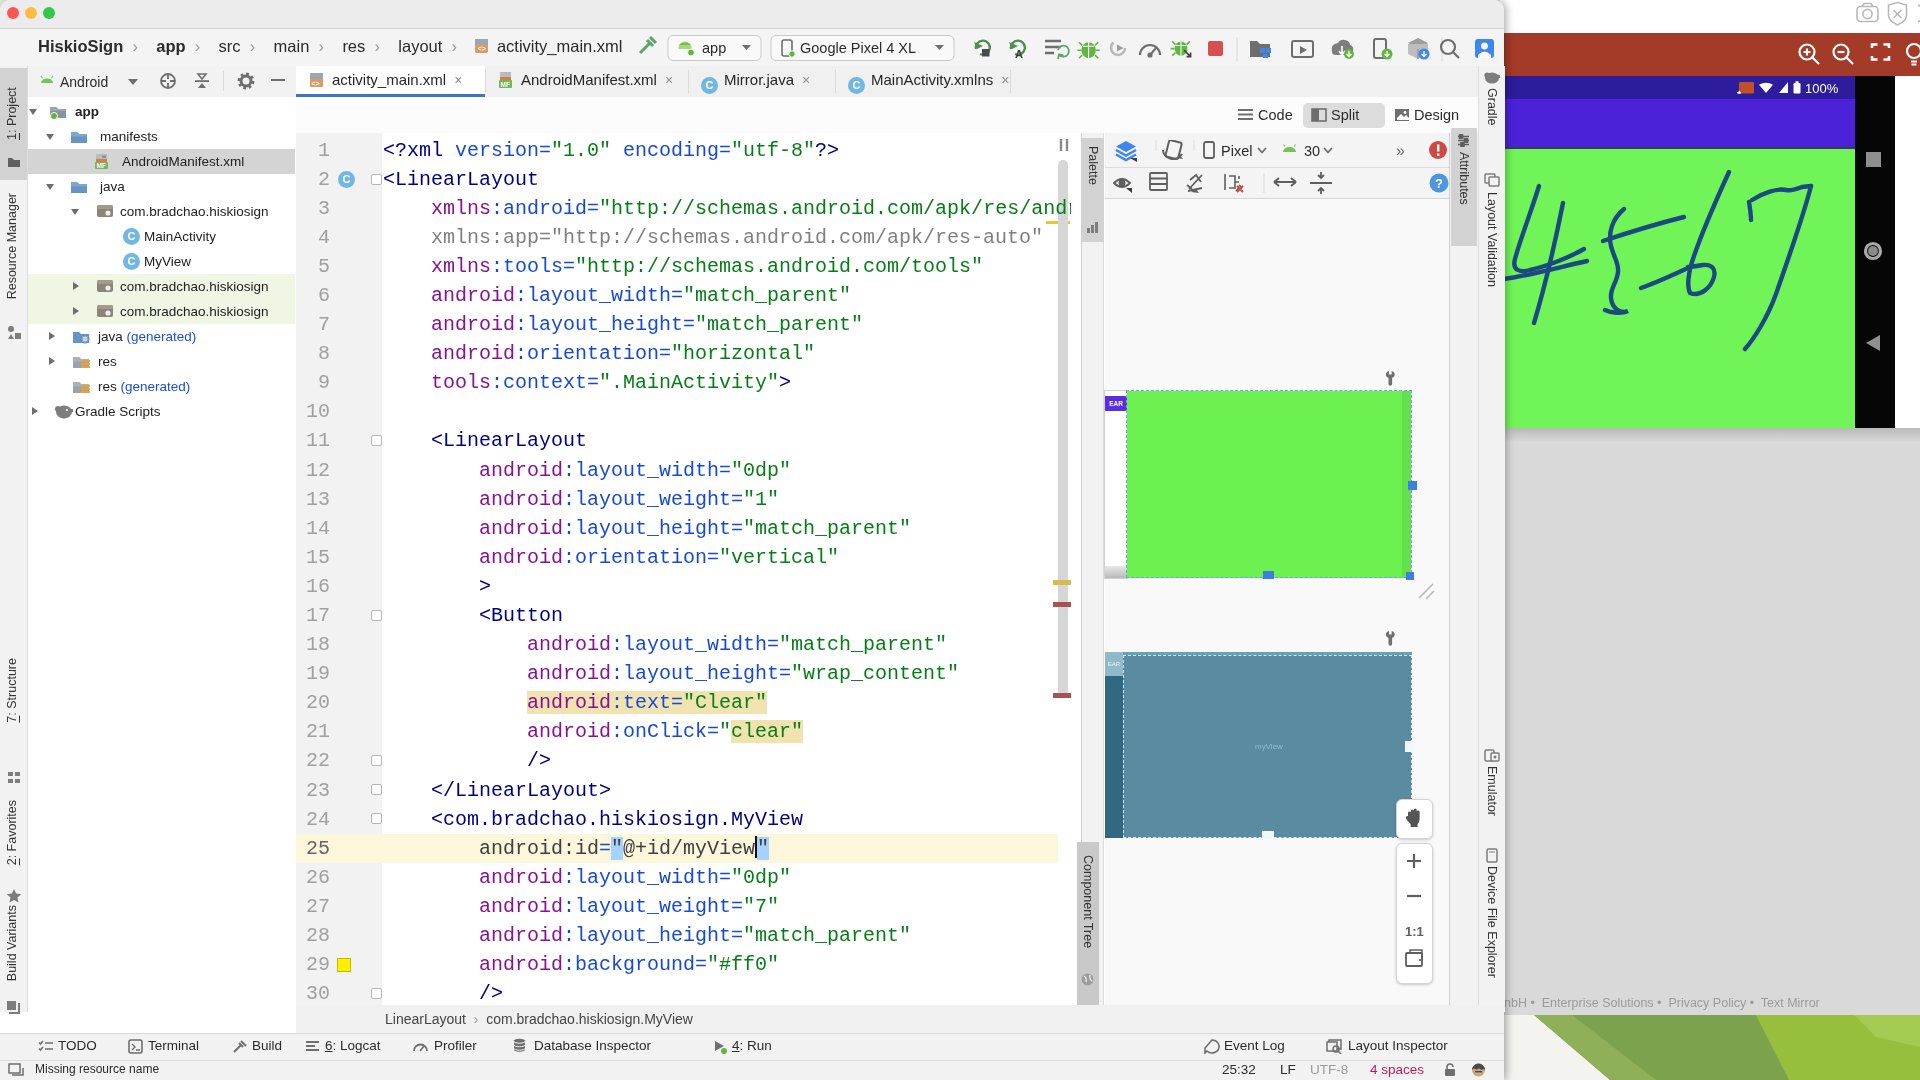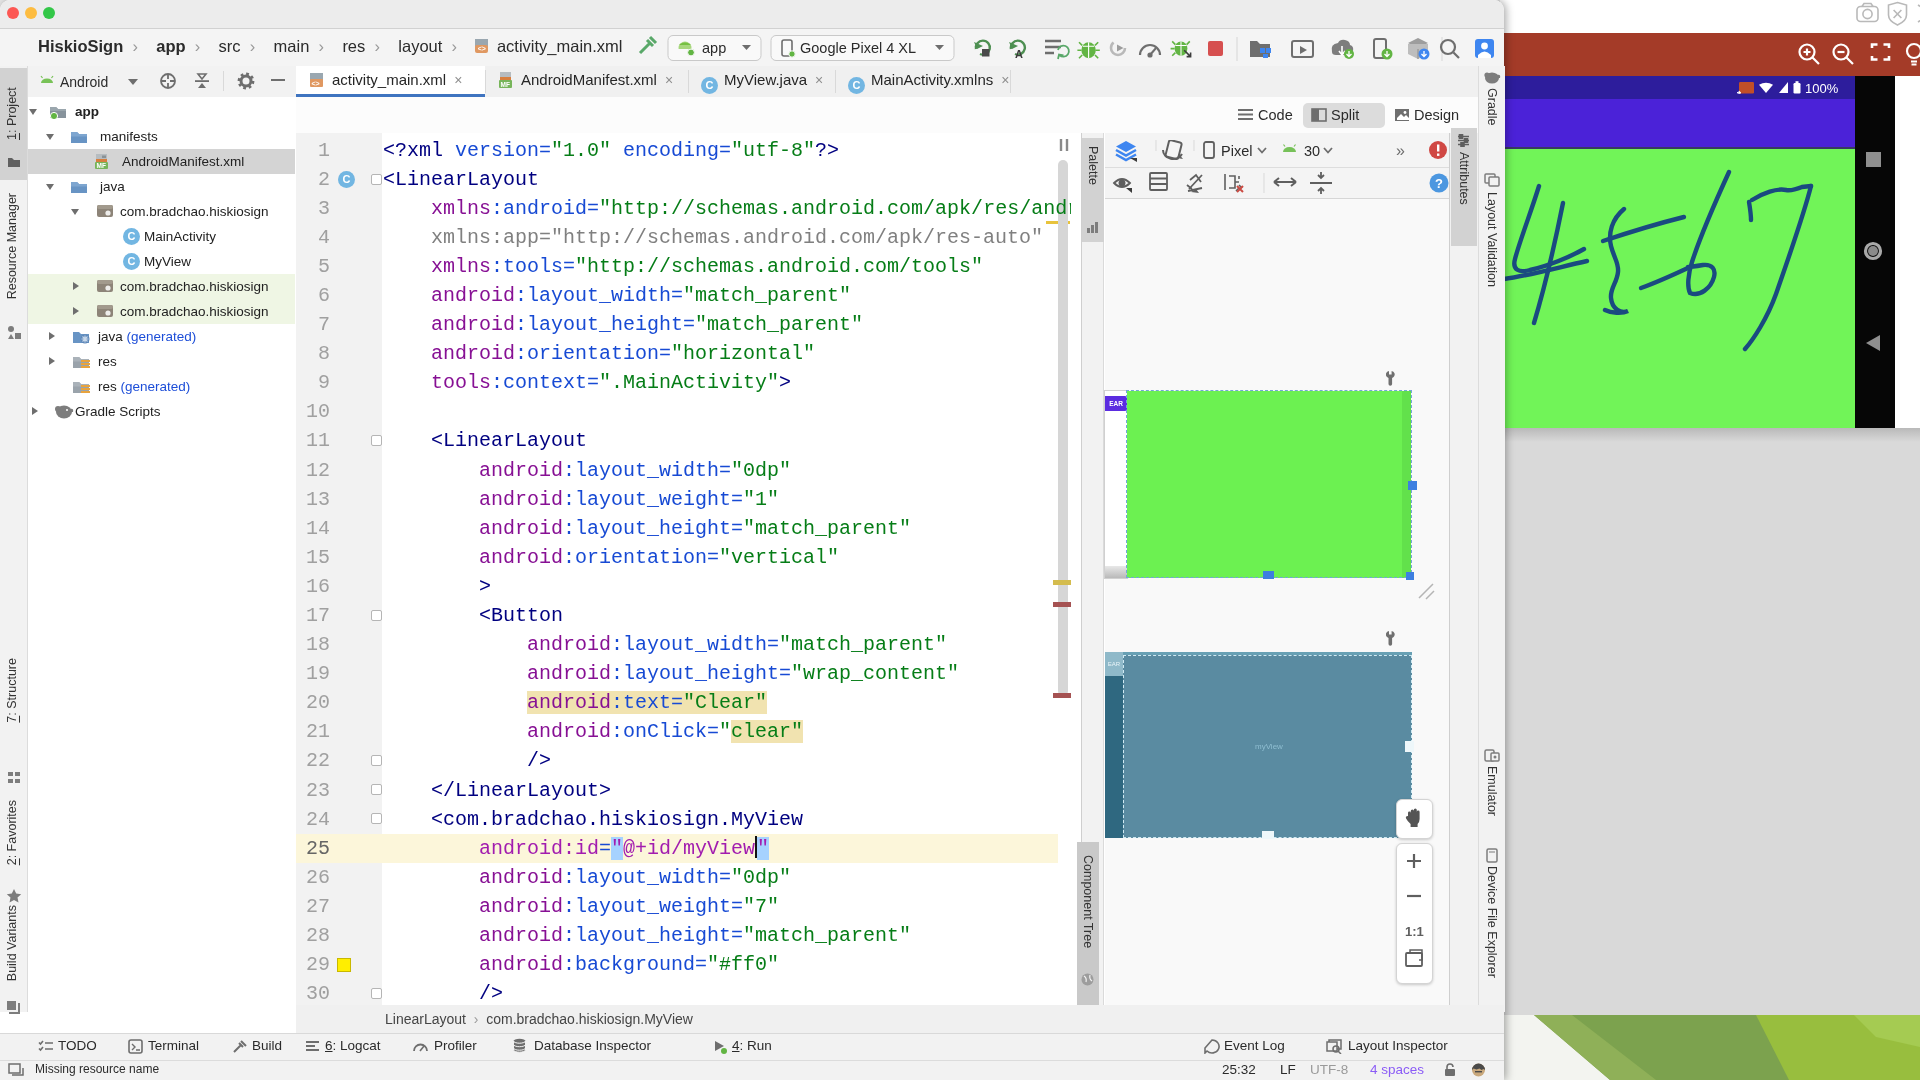--- a/index.html
+++ b/index.html
@@ -24,21 +24,21 @@
 .tab{position:absolute;top:66px;height:28px;line-height:28px;font-size:15px;color:#262626;white-space:nowrap;padding-left:13px;box-sizing:border-box}
 .tab .ficon2{display:inline-block;vertical-align:-3px;margin-right:6px}
 .tab .cicon{margin-right:6px}
 .tab .tl{margin-right:8px}
 .tab .tx{color:#8e8e8e;font-size:14px}
 .k{color:#000080;font-weight:normal}
 .p{color:#871094}
 .a{color:#174ad4}
 .v{color:#067d17}
 .g{color:#808080}
-.r{color:#a21caf}
+.r{color:#404040}
 .hl{background:#f1e3b0}
 .sel{background:#a6d2ff}
 .caret{display:inline-block;width:2px;height:22px;background:#111;vertical-align:-4px}
 .fold{position:absolute;left:371px;width:9px;height:9px;background:#fff;border:1px solid #b5b5b5;border-radius:2px}
 </style>
 </head>
 <body>
 <div id="root">
   <div id="backdrop">
     <div class="ab" style="left:1500px;top:0;width:420px;height:1080px;background:#fff"></div>
@@ -107,20 +107,21 @@
         <path d="M1641,288 C 1655,283 1673,275 1690,267"></path>
         <path d="M1729,172 C 1718,196 1701,234 1692,262 C 1688,274 1687,287 1690,293 C 1700,297 1711,288 1714,277 C 1716,269 1712,264 1703,265 C 1697,266 1691,267 1688,267"></path>
         <path d="M1749,202 C 1750,208 1751,214 1751,220"></path>
         <path d="M1752,200 C 1763,193 1777,188 1786,190 C 1791,191 1797,189 1802,187 L1811,186"></path>
         <path d="M1811,186 C 1806,206 1790,254 1776,294 C 1767,319 1753,340 1745,349"></path>
       </g>
     </svg>
 
     <div class="ab" style="left:1504px;top:428px;width:416px;height:587px;background:#d9d9d9"></div>
     <div class="ab" style="left:1504px;top:428px;width:416px;height:14px;background:linear-gradient(#b9b9b9,#d9d9d9)"></div>
+    <div class="ab" style="left:1504px;top:991px;width:416px;height:24px;color:#9b9b9b;font-size:12.5px;line-height:24px;white-space:nowrap;overflow:hidden">nbH&nbsp;•&nbsp; Enterprise Solutions&nbsp;•&nbsp; Privacy Policy&nbsp;•&nbsp; Text Mirror</div>
 
     <svg class="ab" style="left:1504px;top:1015px;width:416px;height:65px" viewBox="0 0 416 65">
       <rect width="416" height="65" fill="#7ca24e"></rect>
       <polygon points="0,0 30,0 106,65 0,65" fill="#f3f4f0"></polygon>
       <polygon points="30,0 68,0 152,65 106,65" fill="#8fb058"></polygon>
       <polygon points="252,0 416,0 416,65 285,65" fill="#98be3e"></polygon>
       <polygon points="350,0 416,0 416,32 372,22" fill="#a5cb52"></polygon>
     </svg>
   </div>
   <div id="ide">
@@ -439,21 +440,21 @@
             <rect x="1" y="1" width="13" height="8" fill="#9aa7b0"></rect>
             <rect x="1" y="7" width="13" height="8" rx="1" fill="#e09861"></rect>
             <text x="2.5" y="13.5" font-size="7" font-weight="bold" fill="#fff" font-family="Liberation Sans">&lt;&gt;</text>
           </svg></span><span class="tl">activity_main.xml</span><span class="tx">×</span></div>
     <div class="tab" style="left:485px;width:203px"><span class="ficon2"><svg width="17" height="16">
             <rect x="2" y="0" width="11" height="9" fill="#b6bcc0"></rect>
             <rect x="2" y="5" width="11" height="4" fill="#d77f3e"></rect>
             <rect x="1" y="8" width="13" height="8" rx="1" fill="#77b55a"></rect>
             <text x="2.5" y="14.5" font-size="6.5" font-weight="bold" fill="#fff" font-family="Liberation Sans">MF</text>
           </svg></span><span class="tl">AndroidManifest.xml</span><span class="tx">×</span></div>
-    <div class="tab" style="left:688px;width:147px"><span class="cicon" style="position:static;display:inline-block;vertical-align:-4px">C</span><span class="tl">MyView.java</span><span class="tx">×</span></div>
+    <div class="tab" style="left:688px;width:147px"><span class="cicon" style="position:static;display:inline-block;vertical-align:-4px">C</span><span class="tl">Mirror.java</span><span class="tx">×</span></div>
     <div class="tab" style="left:835px;width:175px"><span class="cicon" style="position:static;display:inline-block;vertical-align:-4px">C</span><span class="tl">MainActivity.xmlns</span><span class="tx">×</span></div>
     <div class="ab" style="left:485px;top:70px;width:1px;height:23px;background:#d9d9d9"></div>
     <div class="ab" style="left:688px;top:70px;width:1px;height:23px;background:#d9d9d9"></div>
     <div class="ab" style="left:835px;top:70px;width:1px;height:23px;background:#d9d9d9"></div>
     <div class="ab" style="left:1010px;top:70px;width:1px;height:23px;background:#d9d9d9"></div>
 
     <div class="ab" style="left:296px;top:97px;width:1208px;height:36px;background:#fcfcfc"></div>
     <div class="ab" style="left:1303px;top:103px;width:82px;height:25px;background:#dcdcdc;border-radius:5px"></div>
     <div class="ab" style="left:1237px;top:107px;font-size:14.5px;color:#2b2b2b"><svg width="17" height="13" style="vertical-align:-1px">
           <g stroke="#6e6e6e" stroke-width="2">
@@ -752,21 +753,21 @@
     <div class="ab" style="left:35px;top:1062px;font-size:12px;color:#2b2b2b">Missing resource name</div>
     <svg class="ab" style="left:8px;top:1063px;width:16px;height:14px">
         <g fill="none" stroke="#6e6e6e" stroke-width="1.5">
           <rect x="1" y="1" width="11" height="9"></rect>
           <path d="M4 12 h11 v-7"></path>
         </g>
       </svg>
     <div class="ab" style="left:1222px;top:1062px;font-size:13.5px;color:#2b2b2b">25:32</div>
     <div class="ab" style="left:1280px;top:1062px;font-size:13.5px;color:#2b2b2b">LF</div>
     <div class="ab" style="left:1310px;top:1062px;font-size:13.5px;color:#9a9a9a">UTF-8</div>
-    <div class="ab" style="left:1370px;top:1062px;font-size:13.5px;color:#8b5cf6">4 spaces</div>
+    <div class="ab" style="left:1370px;top:1062px;font-size:13.5px;color:#be185d">4 spaces</div>
     <svg class="ab" style="left:1443px;top:1062px;width:14px;height:15px">
         <g fill="#6e6e6e">
           <rect x="2" y="7" width="10" height="7" rx="1"></rect>
           <path d="M4 7 v-2 a3 3 0 0 1 6 0" fill="none" stroke="#6e6e6e" stroke-width="1.6"></path>
         </g>
       </svg>
     <svg class="ab" style="left:1470px;top:1061px;width:17px;height:17px">
         <circle cx="8.5" cy="9" r="6.5" fill="#c9a87c"></circle>
         <path d="M2 9 a6.5 6.5 0 0 1 13 0 l-1.5 -1 l-2 1 l-2 -1.5 l-3 1 l-3 -1 z" fill="#4a4a4a"></path>
         <rect x="5" y="10" width="7" height="1.4" fill="#4a4a4a"></rect>

